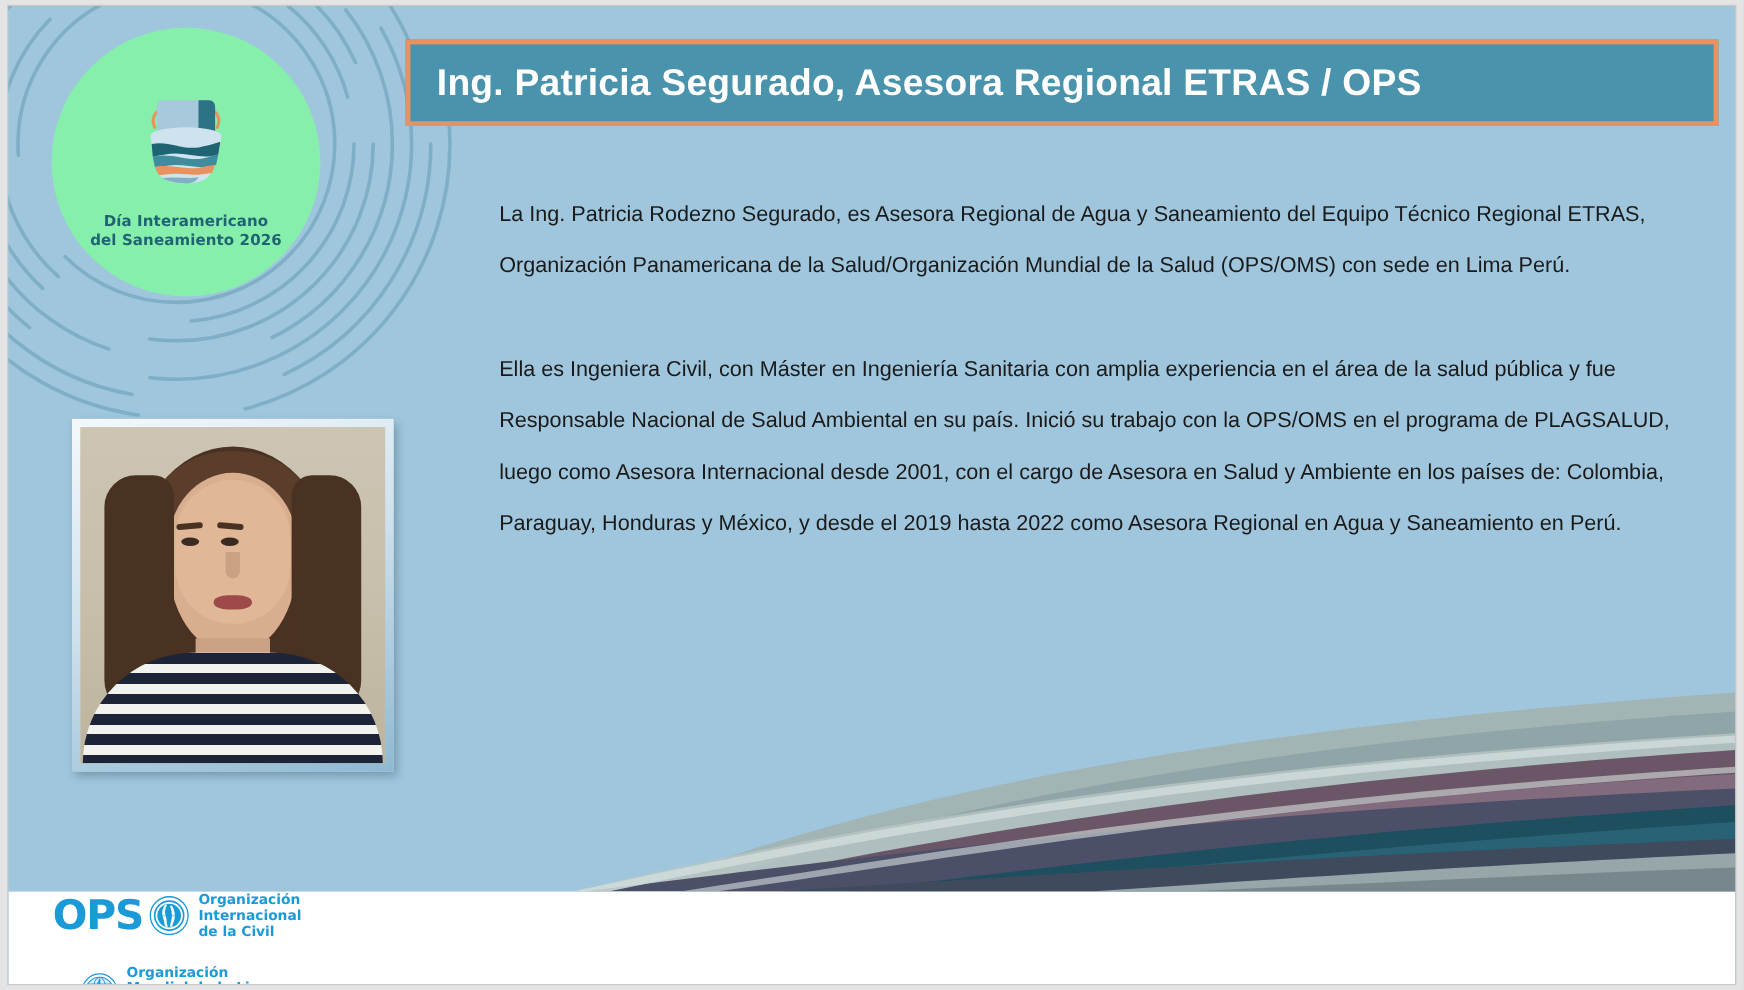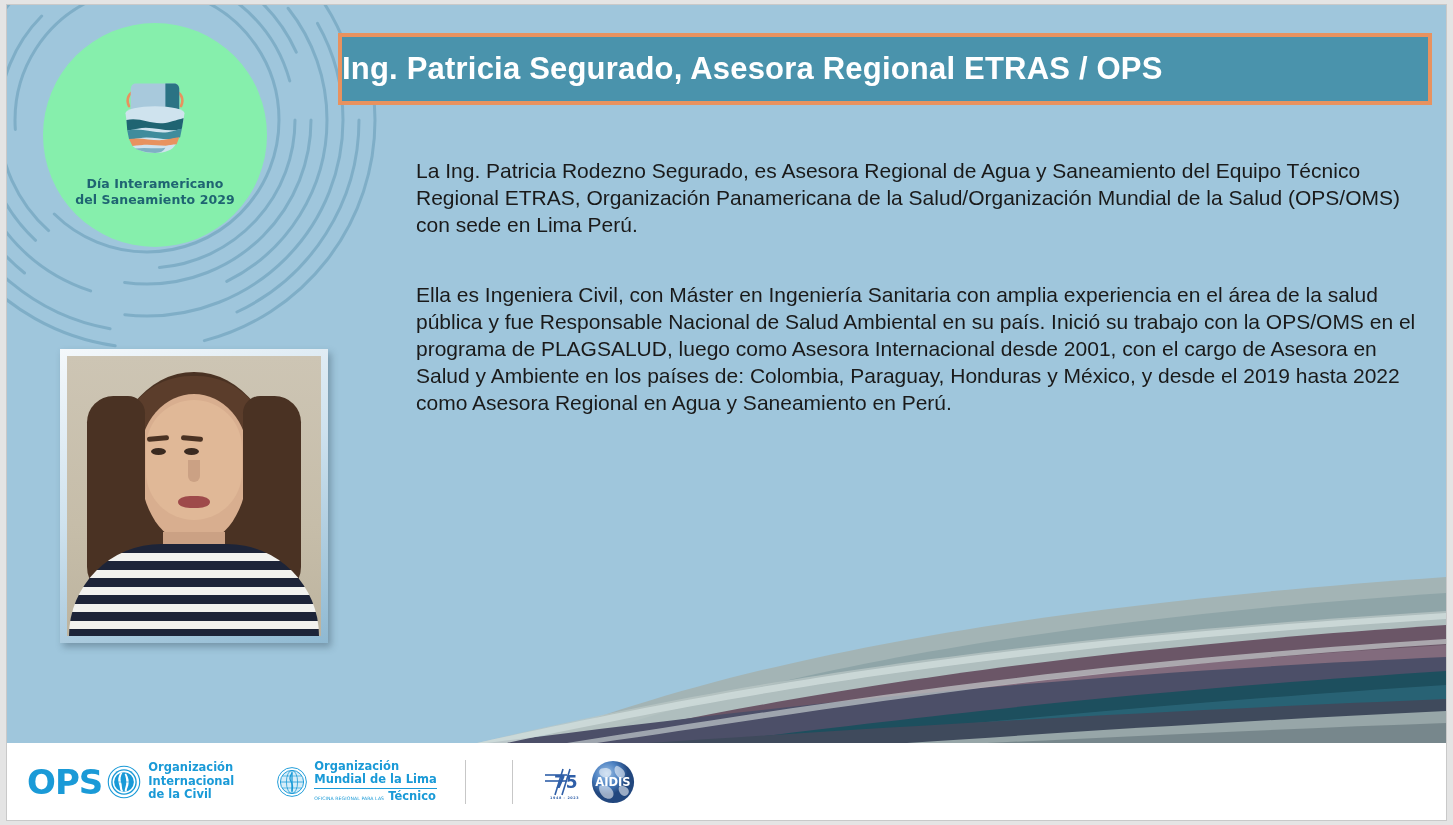--- a/index.html
+++ b/index.html
@@ -39,21 +39,21 @@
     border:4px solid #e8925f;
     box-sizing:border-box;
     display:flex;align-items:center;
   }
   .title-text{
     color:#ffffff;
     font-family:"Liberation Sans",sans-serif;
     font-weight:700;
     font-size:31px;
     letter-spacing:.2px;
-    padding-left:0;
+    padding-left:22px;
     white-space:nowrap;
   }
 
   
   .photo-frame{
     position:absolute;left:53px;top:344px;width:268px;height:294px;
     background:linear-gradient(160deg,#f4f8fb 0%,#cfe2ee 45%,#8fb9d2 100%);
     padding:7px;box-sizing:border-box;
     box-shadow:3px 4px 7px rgba(40,60,75,.35);
   }
@@ -89,37 +89,37 @@
   .p-hair-front-l{position:absolute;left:20px;top:40px;width:58px;height:200px;
            border-radius:40px 26px 44px 44px;background:#4a3223;}
   .p-hair-front-r{position:absolute;right:20px;top:40px;width:58px;height:200px;
            border-radius:26px 40px 44px 44px;background:#4a3223;}
 
   
   .body-copy{
     position:absolute;left:409px;top:152px;width:1000px;
     color:#1a1a1a;
     font-family:"Liberation Sans",sans-serif;
-    font-size:21px;
-    line-height:27px;
+    font-size:18px;
+    line-height:43px;
   }
   .body-copy p{margin:0 0 43px 0;}
   .body-copy p:last-child{margin-bottom:0;}
 
   
   .waves{position:absolute;left:0;bottom:77px;width:1439px;height:190px;pointer-events:none;}
   .waves svg{display:block;}
 
   
   .footer{
     position:absolute;left:0;bottom:0;width:1439px;height:77px;
     background:#ffffff;
     display:flex;align-items:center;
   }
-  .footer-inner{display:flex;align-items:center;height:100%;padding-left:20px;gap:10px;}
+  .footer-inner{display:flex;align-items:center;height:100%;padding-left:37px;gap:10px;flex-direction:column;}
   .fdiv{width:1px;height:44px;background:#c7c7c7;margin:0 18px;}
 
   .ops-word{
     font-family:"DejaVu Sans",sans-serif;
     font-weight:700;font-size:34px;letter-spacing:-1px;color:#1a9ad7;
     line-height:1;
   }
   .paho-seal{width:34px;height:34px;margin:0 7px 0 5px;}
   .paho-txt{
     font-family:"DejaVu Sans",sans-serif;color:#1a9ad7;font-weight:700;
@@ -168,21 +168,21 @@
       <ellipse cx="60" cy="52" rx="34" ry="8" fill="#cfe3ee"></ellipse>
       <path d="M26 52 C26 52 28 78 40 90 C48 98 72 98 80 90 C92 78 94 52 94 52 Z" fill="#cfe3ee"></path>
       <path d="M27 60 C45 56 58 68 78 62 C86 60 92 58 93 58 L91 70 C75 76 58 66 40 70 C34 71 29 72 28 72 Z" fill="#1f6472"></path>
       <path d="M28 72 C48 68 62 78 80 73 C86 71 90 70 91 70 L89 80 C74 86 58 78 42 81 C36 82 31 82 30 82 Z" fill="#3f8c9c"></path>
       <path d="M30 82 C46 79 60 86 76 82 C82 81 87 80 88 80 L85 88 C72 92 56 87 44 89 C39 90 35 90 34 90 Z" fill="#e8925f"></path>
       <path d="M34 90 C48 88 60 92 72 90 C78 89 83 88 84 88 C80 95 72 98 60 98 C48 98 40 95 34 90 Z" fill="#cfe3ee"></path>
       <path d="M37 93 C50 91 62 94 72 92 C70 96 66 98 60 98 C52 98 43 96 37 93 Z" fill="#7fb0c4"></path>
     </svg>
     <div class="logo-caption">
       <span>Día Interamericano</span><br>
-      <span>del Saneamiento 2029</span>
+      <span>del Saneamiento 2026</span>
     </div>
   </div>
 
   <div class="title-bar">
     <div class="title-text">Ing. Patricia Segurado, Asesora Regional ETRAS / OPS</div>
   </div>
 
   <div class="photo-frame">
     <div class="photo">
       <div class="p-bg"></div>

